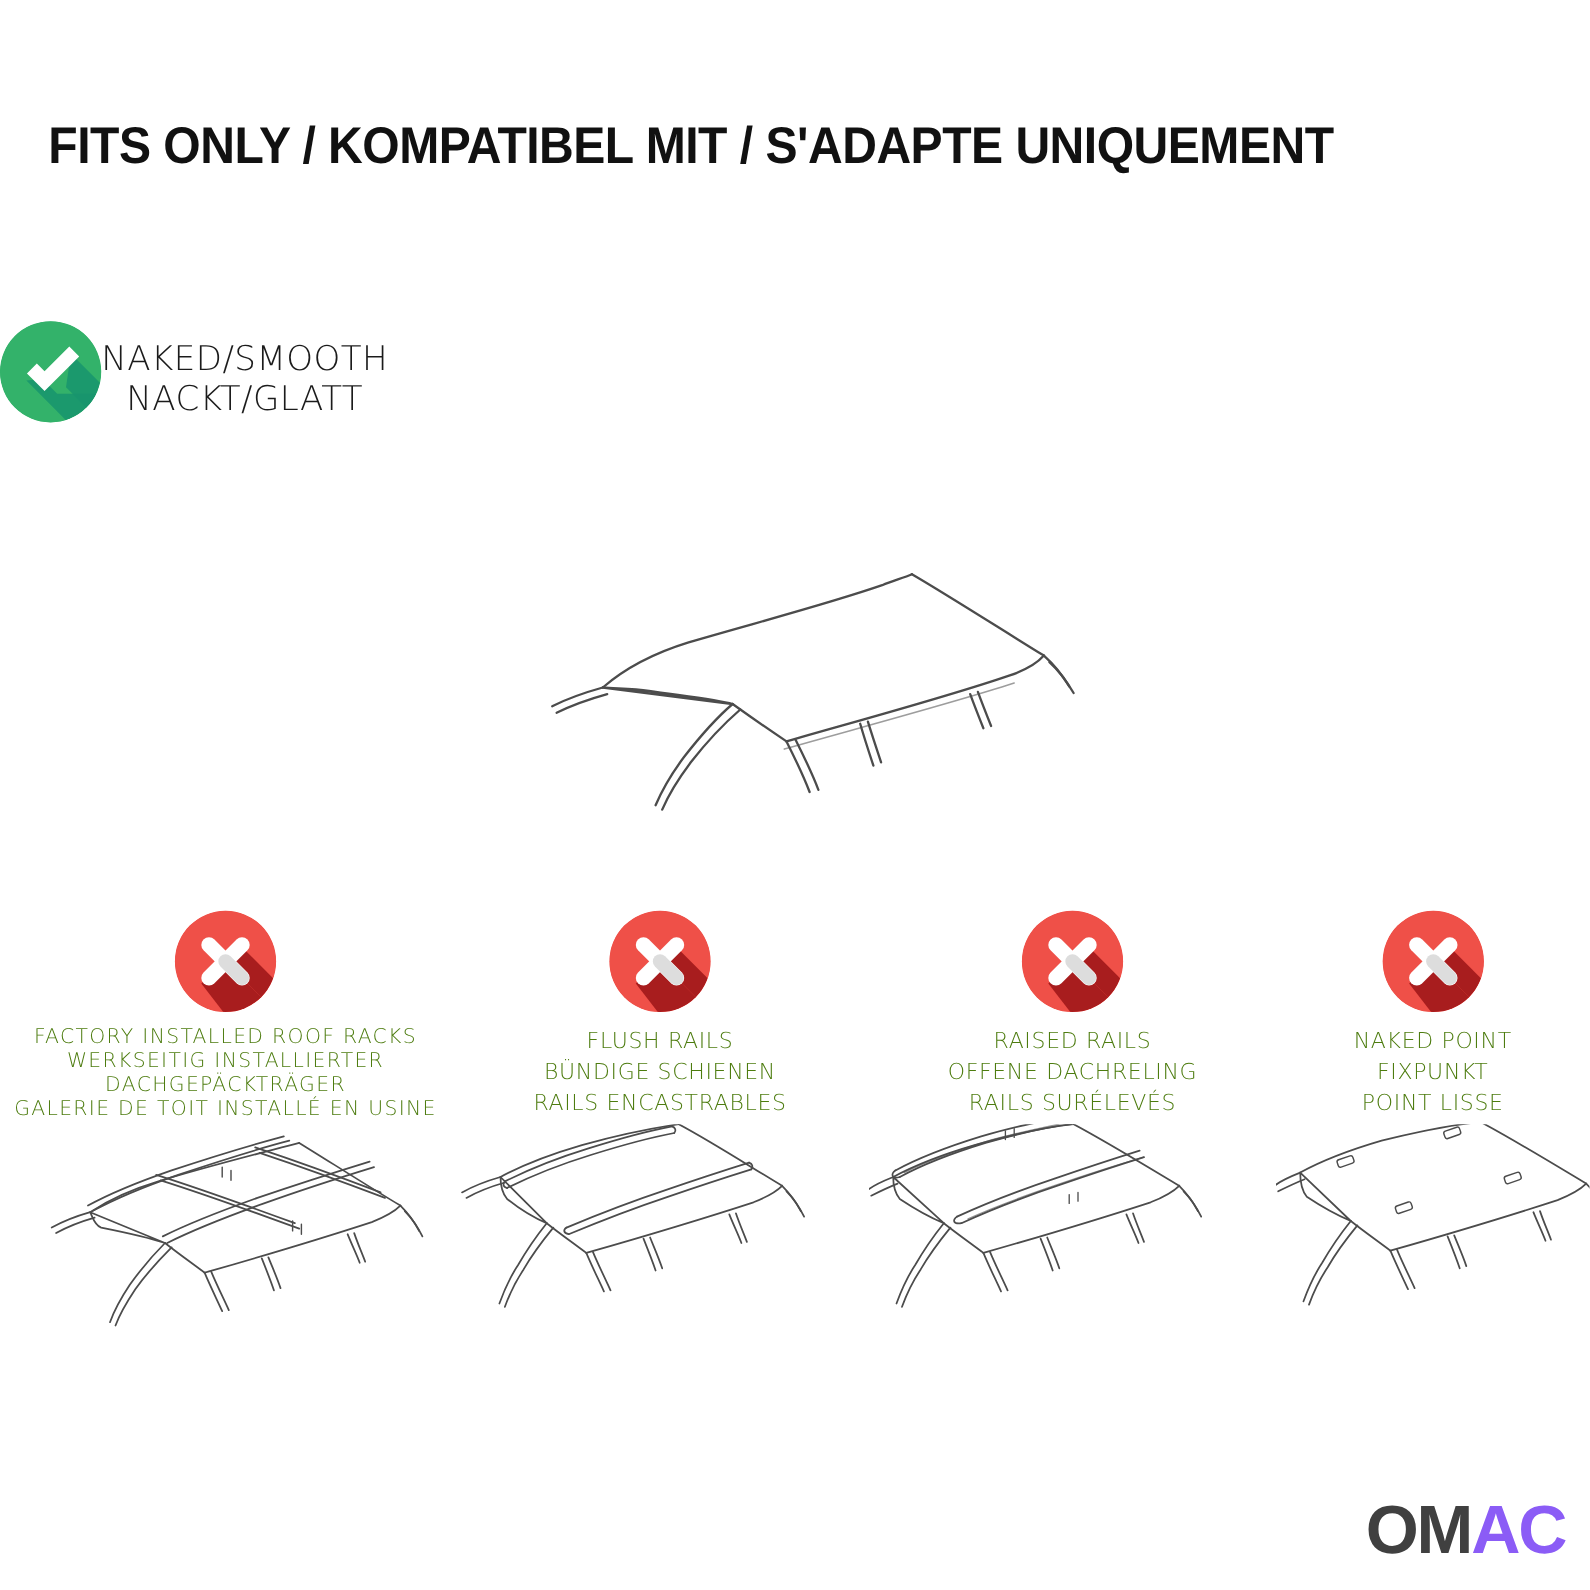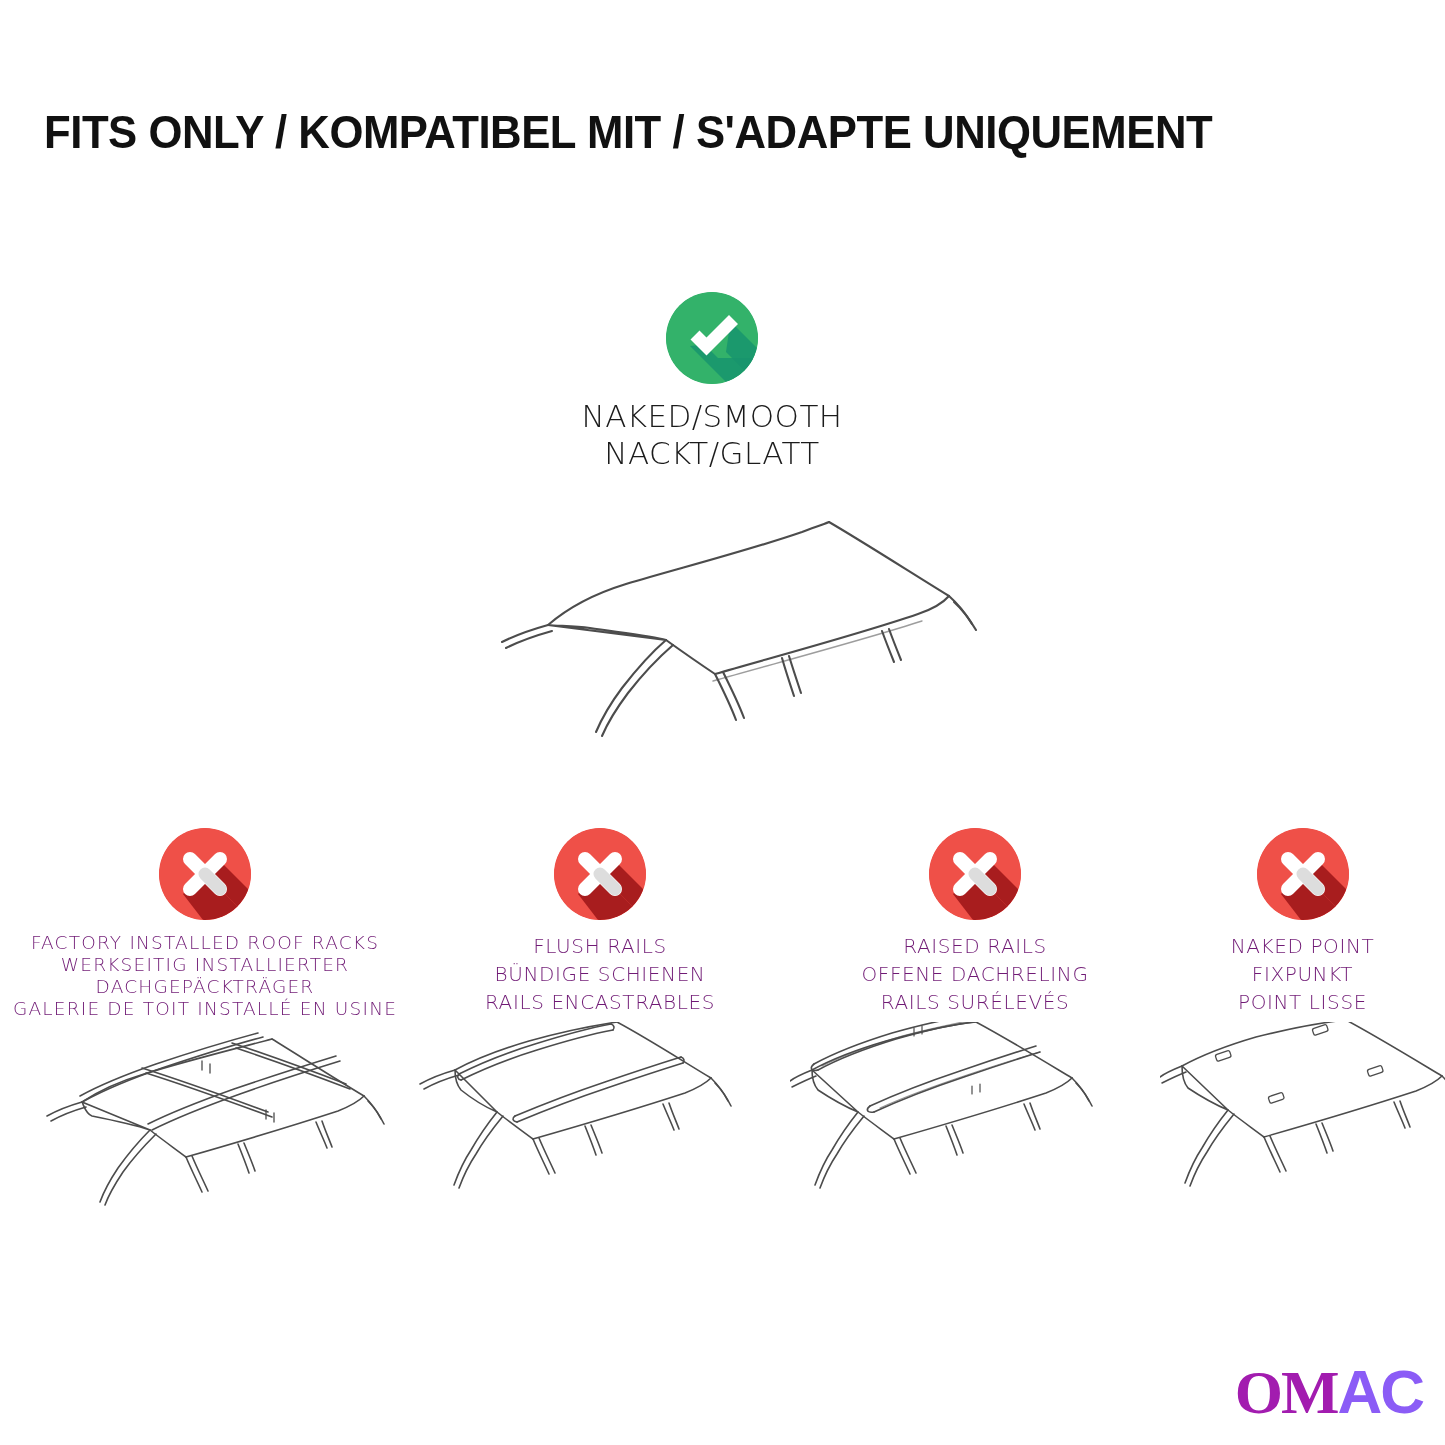--- a/index.html
+++ b/index.html
@@ -35,21 +35,20 @@
     display: inline-block;
   }
 
   
   .fit-section {
     position: absolute;
     left: 0;
     top: 292px;
     width: 1424px;
     display: flex;
-    flex-direction: column;
     align-items: center;
   }
   .circle-icon {
     width: 92px;
     height: 92px;
     border-radius: 50%;
     position: relative;
     overflow: hidden;
     flex: none;
   }
@@ -94,21 +93,21 @@
   }
   .col.c1 { width: 410px; }
   .col.c2 { width: 380px; }
   .col.c3 { width: 370px; }
   .col.c4 { width: 285px; }
 
   .col-label {
     margin-top: 12px;
     text-align: center;
     line-height: 23px;
-    color: #701a75;
+    color: #4d7c0f;
     font-family: "DejaVu Sans", sans-serif;
     font-weight: 300;
   }
   .col.c1 .col-label { font-size: 18.5px; letter-spacing: 1.2px; line-height: 22px; }
   .col.c2 .col-label,
   .col.c3 .col-label,
   .col.c4 .col-label { font-size: 20px; letter-spacing: 0.6px; line-height: 28px; }
   .col-label div { white-space: nowrap; }
 
   .col-art {
@@ -122,21 +121,21 @@
   .logo {
     position: absolute;
     right: 22px;
     bottom: 22px;
     font-family: "Liberation Sans Narrow", "Liberation Sans", sans-serif;
     font-weight: bold;
     font-size: 62px;
     letter-spacing: -2px;
     line-height: 62px;
   }
-  .logo .blk { color: #a21caf; font-family: Liberation Serif, serif; }
+  .logo .blk { color: #404040; }
   .logo .red { color: #8b5cf6; }
 </style>
 </head>
 <body>
 
 <div class="title-bar">
   <span class="title">FITS ONLY / KOMPATIBEL MIT / S'ADAPTE UNIQUEMENT</span>
 </div>
 
 <div class="fit-section">

